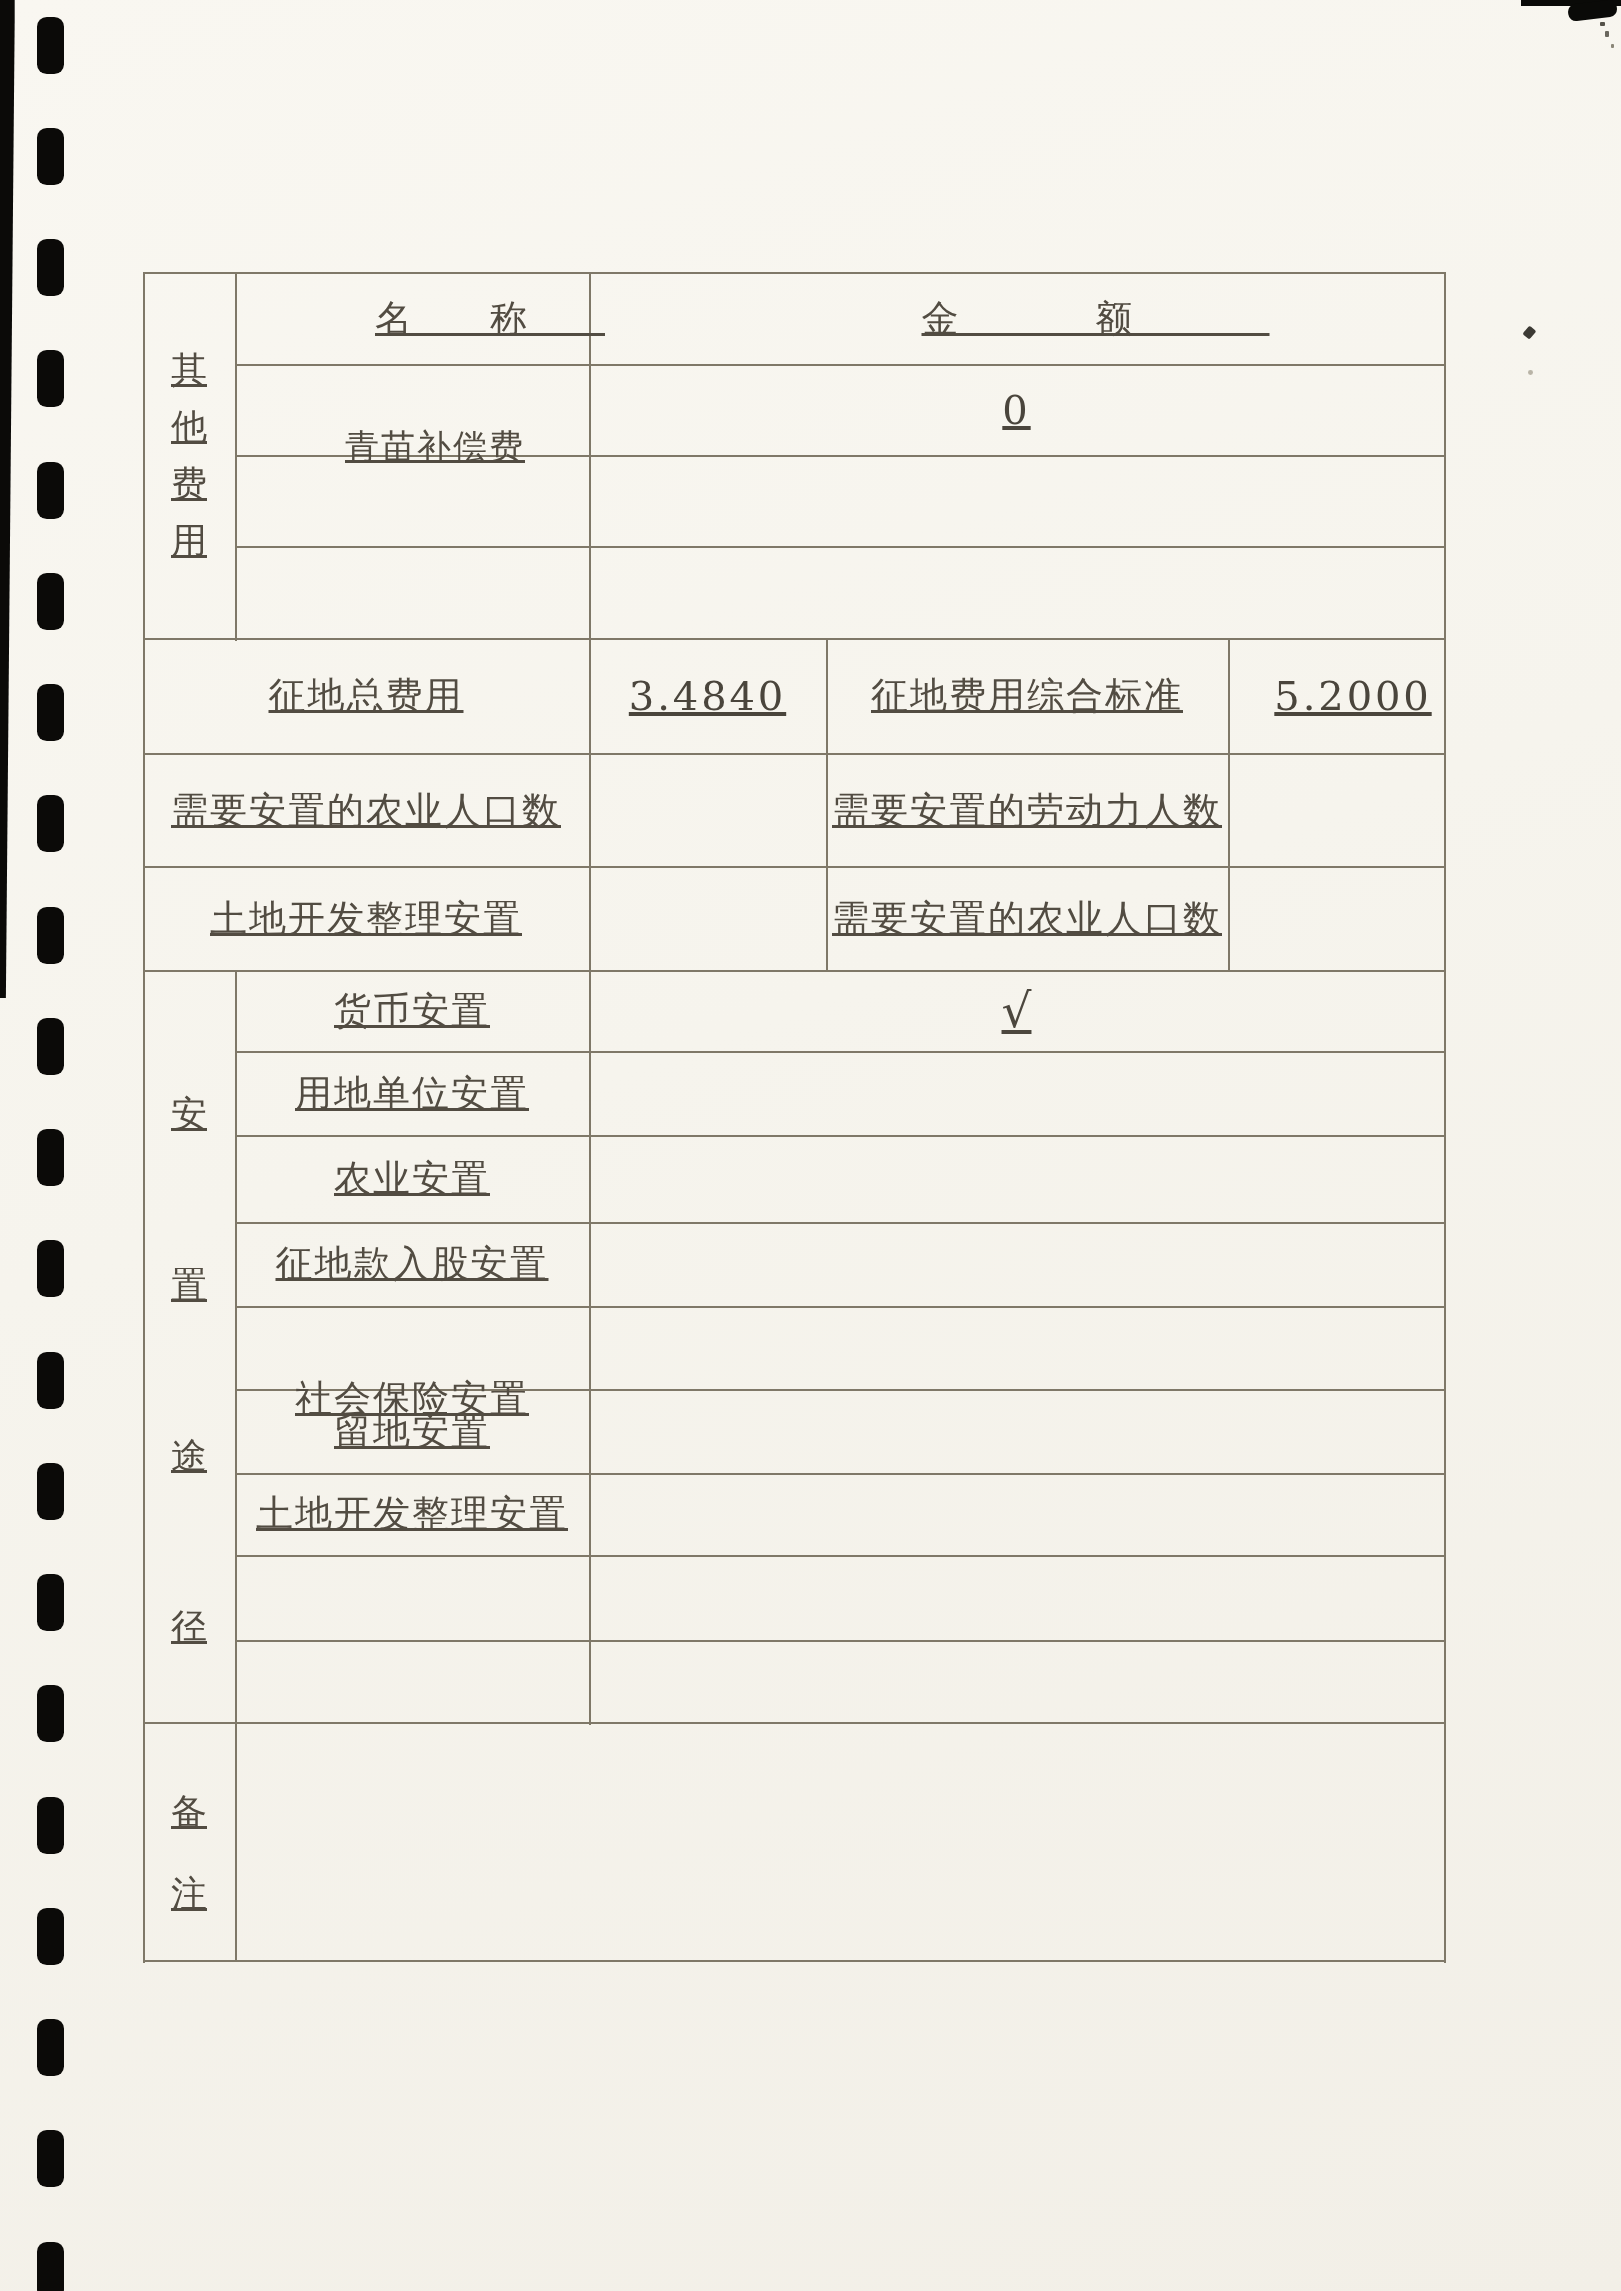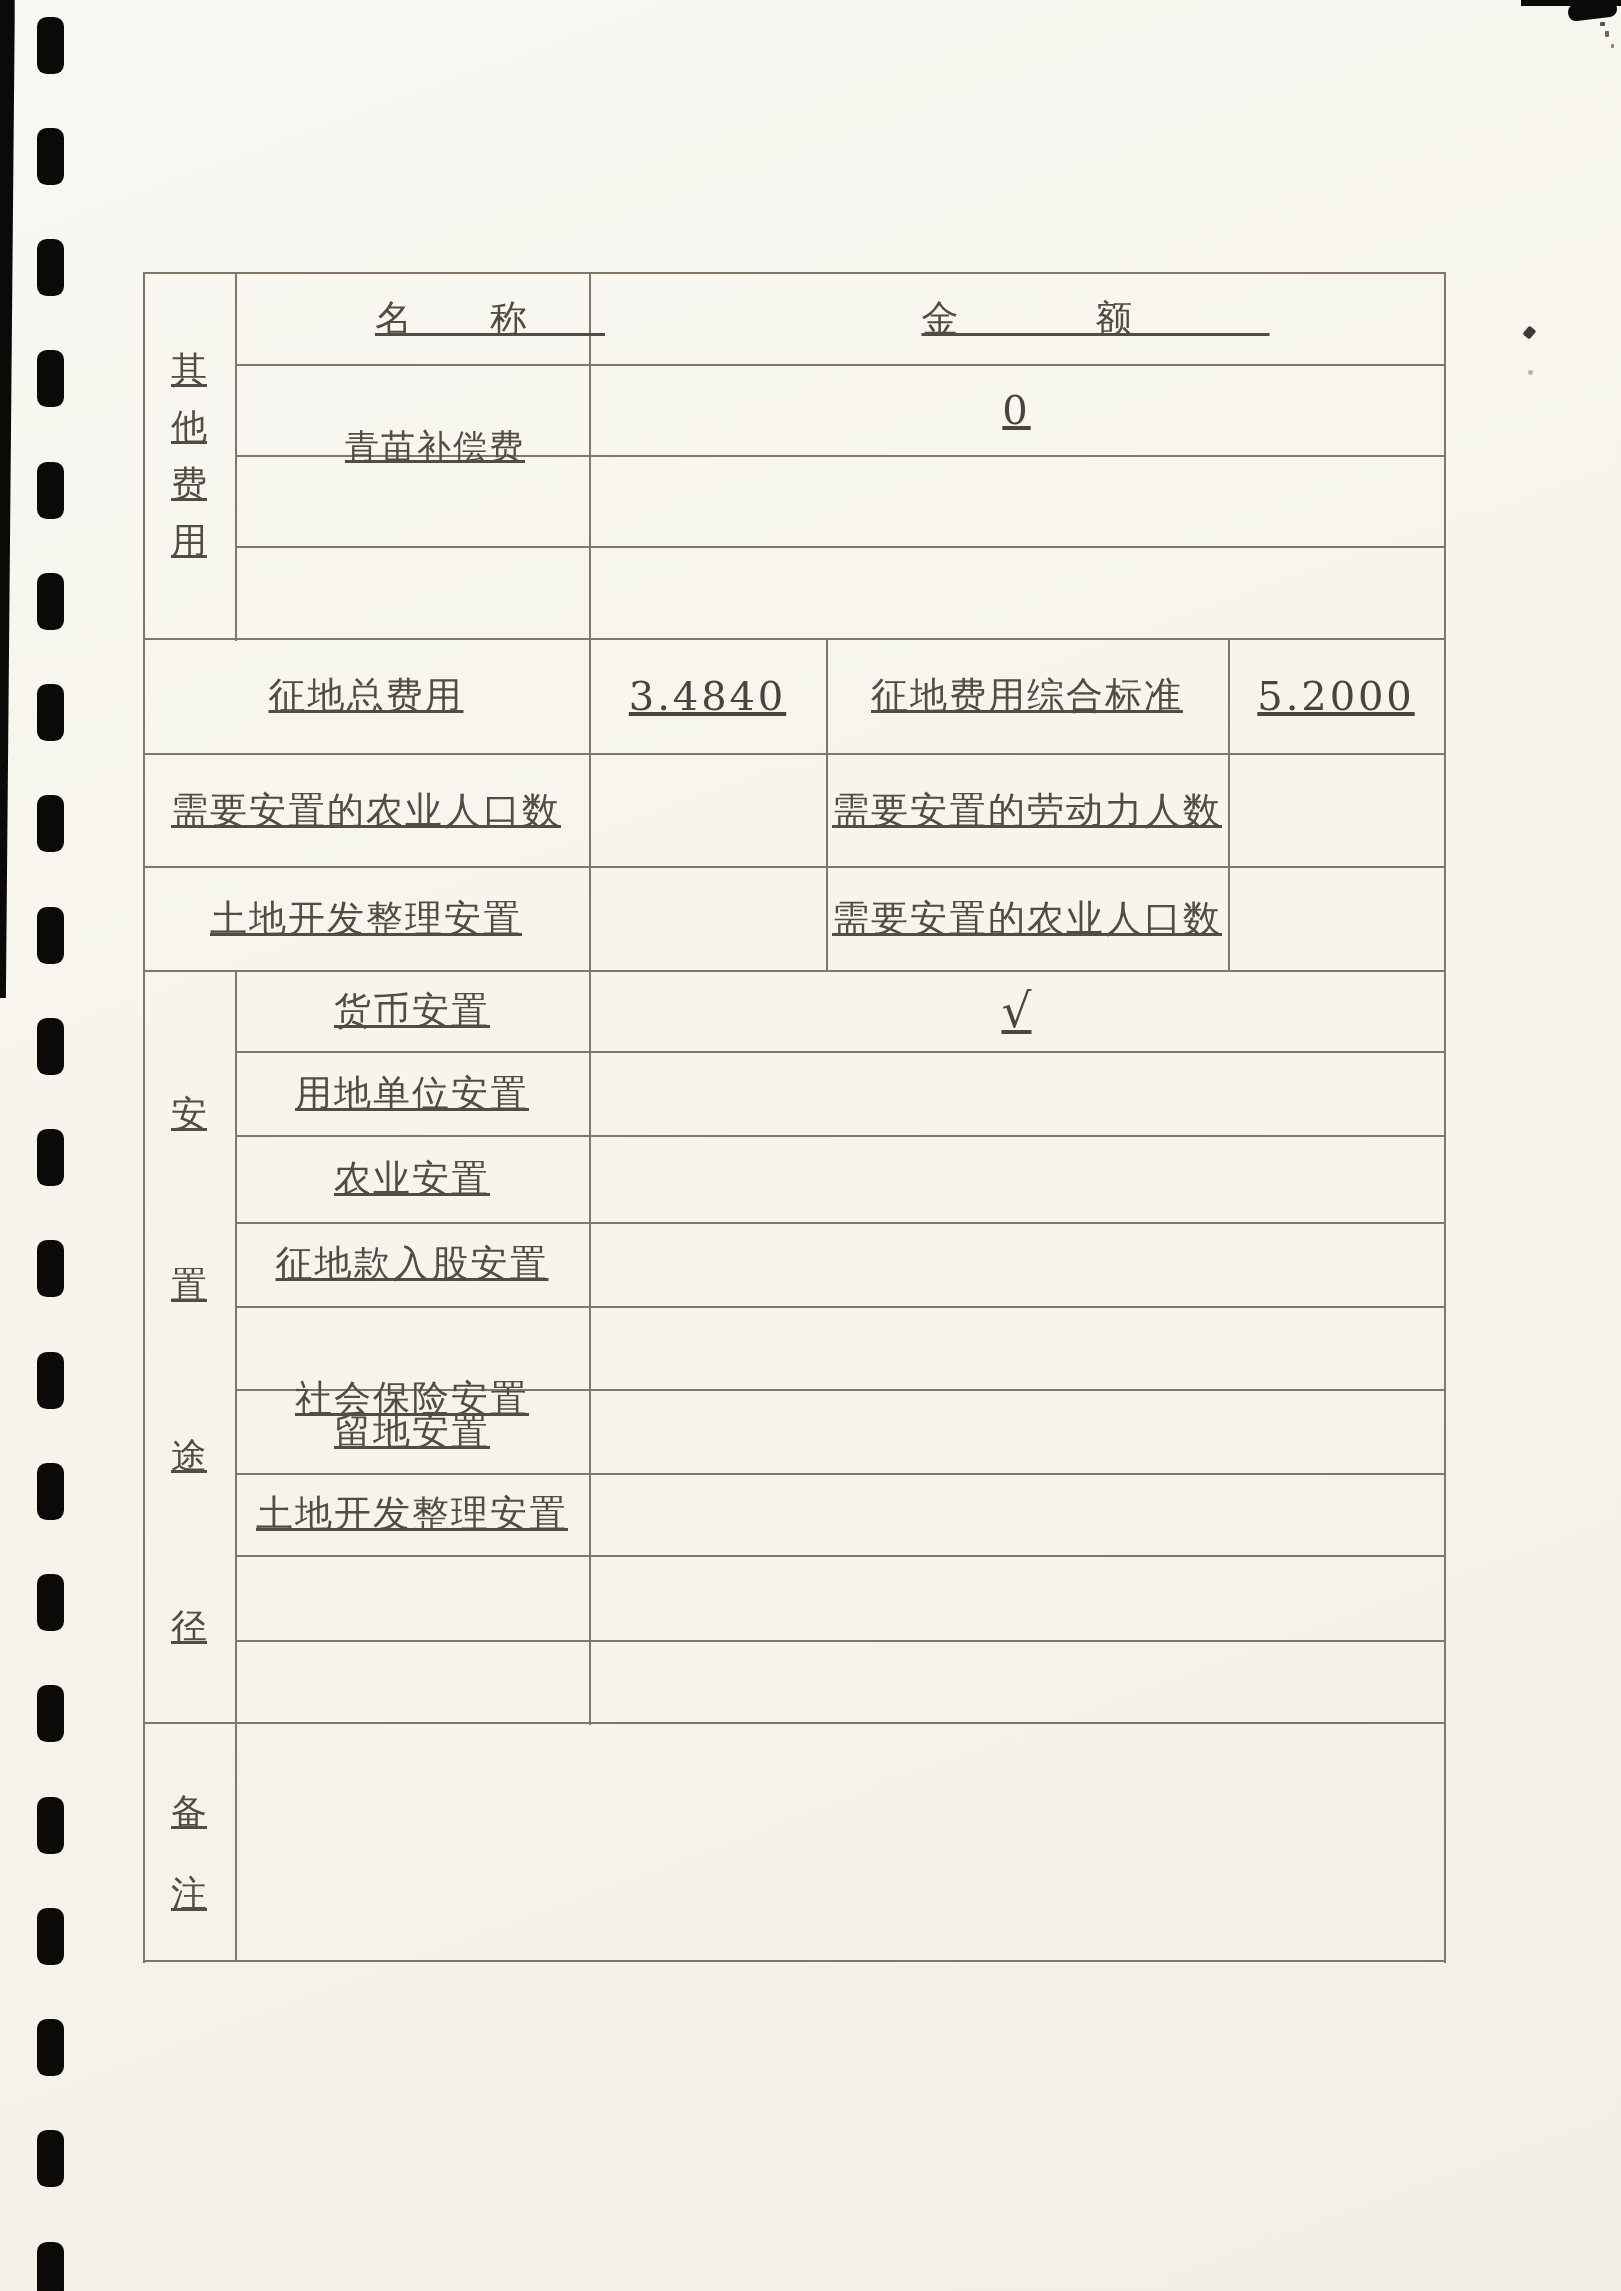--- a/index.html
+++ b/index.html
@@ -121,21 +121,21 @@
 
   <div class="cell" style="left:235px;top:455px;width:354px;height:91px;"></div>
   <div class="cell" style="left:589px;top:455px;width:855px;height:91px;"></div>
 
   <div class="cell" style="left:235px;top:546px;width:354px;height:92px;"></div>
   <div class="cell" style="left:589px;top:546px;width:855px;height:92px;"></div>
 
   <div class="cell" style="left:143px;top:638px;width:446px;height:115px;">征地总费用</div>
   <div class="cell num" style="left:589px;top:638px;width:237px;height:115px;">3.4840</div>
   <div class="cell" style="left:826px;top:638px;width:402px;height:115px;">征地费用综合标准</div>
-  <div class="cell num" style="left:1228px;top:638px;width:216px;height:115px;">5.2000</div>
+  <div class="cell num" style="left:1228px;top:638px;width:216px;height:115px;padding-left:17px;">5.2000</div>
 
   <div class="cell" style="left:143px;top:753px;width:446px;height:114px;">需要安置的农业人口数</div>
   <div class="cell num" style="left:589px;top:753px;width:237px;height:114px;"></div>
   <div class="cell" style="left:826px;top:753px;width:402px;height:114px;">需要安置的劳动力人数</div>
   <div class="cell num" style="left:1228px;top:753px;width:216px;height:114px;"></div>
 
   <div class="cell" style="left:143px;top:866px;width:446px;height:104px;">土地开发整理安置</div>
   <div class="cell num" style="left:589px;top:866px;width:237px;height:104px;"></div>
   <div class="cell" style="left:826px;top:866px;width:402px;height:104px;">需要安置的农业人口数</div>
   <div class="cell num" style="left:1228px;top:866px;width:216px;height:104px;"></div>

